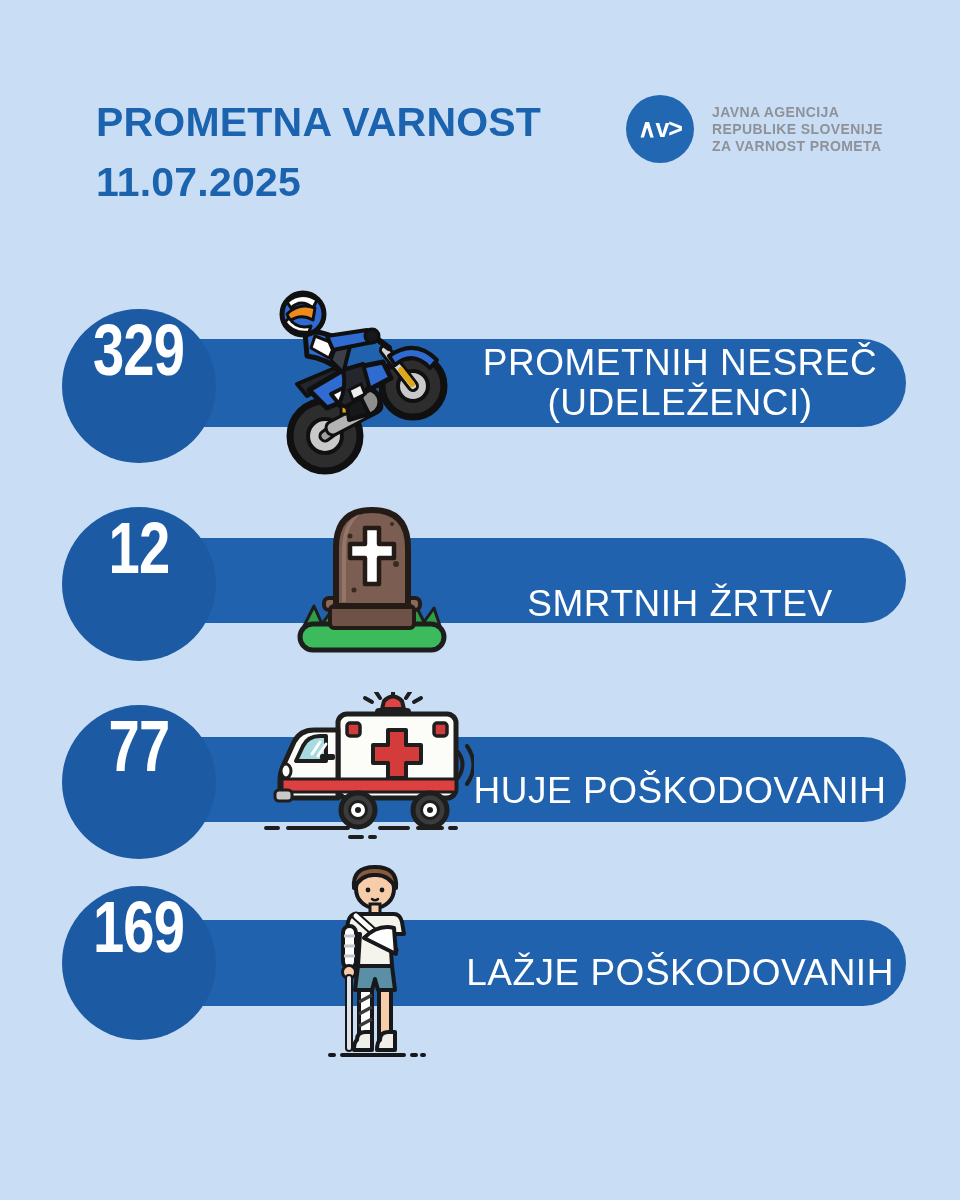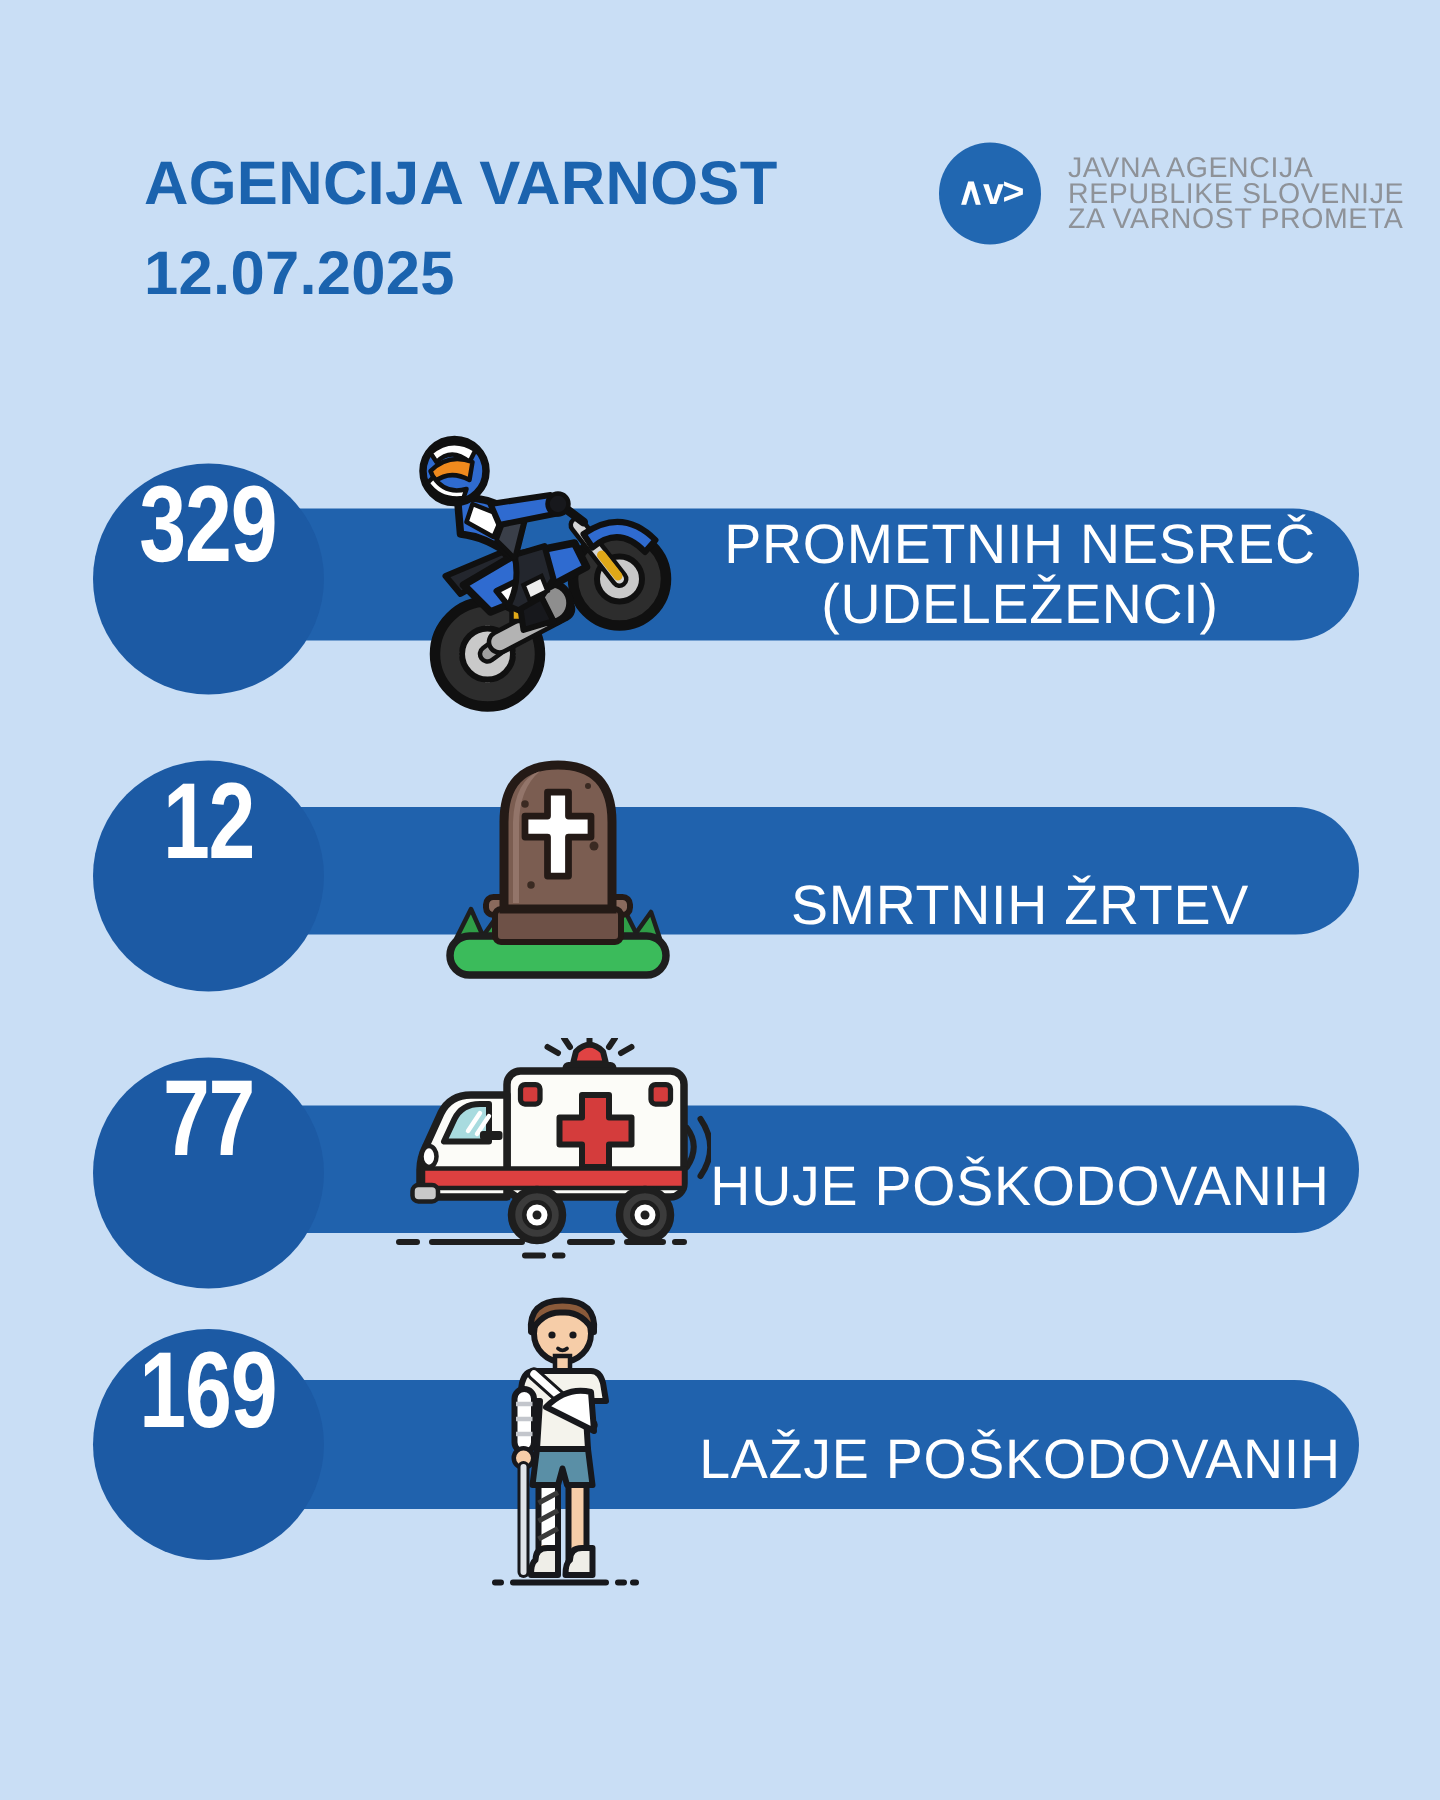--- a/index.html
+++ b/index.html
@@ -6,22 +6,22 @@
   body{background:var(--bg,#c9def5);font-family:"Liberation Sans",sans-serif;}
   .canvas{position:relative;width:960px;height:1200px;margin:0 auto;background:var(--bg,#c9def5);overflow:hidden;}
 
   
   .title{position:absolute;left:96px;top:92px;color:var(--title,#1b63ae);
          font-size:41px;line-height:60px;font-weight:700;letter-spacing:0.2px;}
   .logo{position:absolute;left:626px;top:95px;display:flex;align-items:center;}
   .logo-circle{width:68px;height:68px;border-radius:50%;background:var(--logo_blue,#2167b1);
                display:flex;align-items:center;justify-content:center;}
   .logo-mono{color:#fff;font-weight:700;font-size:25px;letter-spacing:-1px;transform:translateY(-1px);}
-  .logo-text{margin-left:18px;color:var(--logo_gray,#8e9298);font-size:19px;line-height:17px;
-             letter-spacing:0.4px;font-weight:400;}
+  .logo-text{margin-left:18px;color:var(--logo_gray,#8e9298);font-size:14px;line-height:17px;
+             letter-spacing:0.4px;font-weight:700;}
 
   
   .bar{position:absolute;left:140px;width:766px;background:var(--bar,#2062ad);z-index:1;}
   .circle{position:absolute;left:62px;width:154px;height:154px;border-radius:50%;
           background:var(--circle,#1c5aa4);z-index:2;display:flex;justify-content:center;}
   .num{color:#fff;font-weight:700;font-size:72px;letter-spacing:-1px;display:inline-block;
        transform:scaleX(0.78);}
   .icon{position:absolute;z-index:3;}
   .icon svg{display:block;width:100%;height:100%;}
   .bar-label{position:absolute;left:455px;width:450px;z-index:2;display:flex;align-items:center;
@@ -47,22 +47,22 @@
   .row4 .circle{top:886px;}
   .row4 .icon{left:318px;top:862px;width:115px;height:202px;}
   .row4 .bar-label{top:920px;height:106px;}
 </style>
 </head>
 <body>
 
 <div class="canvas">
 
   <div class="title">
-    <div>AGENCIJA VARNOST</div>
-    <div>12.07.2025</div>
+    <div>PROMETNA VARNOST</div>
+    <div>11.07.2025</div>
   </div>
 
   <div class="logo">
     <div class="logo-circle">
       <span class="logo-mono">∧v&gt;</span>
     </div>
     <div class="logo-text">
       <div>JAVNA AGENCIJA</div>
       <div>REPUBLIKE SLOVENIJE</div>
       <div>ZA VARNOST PROMETA</div>

